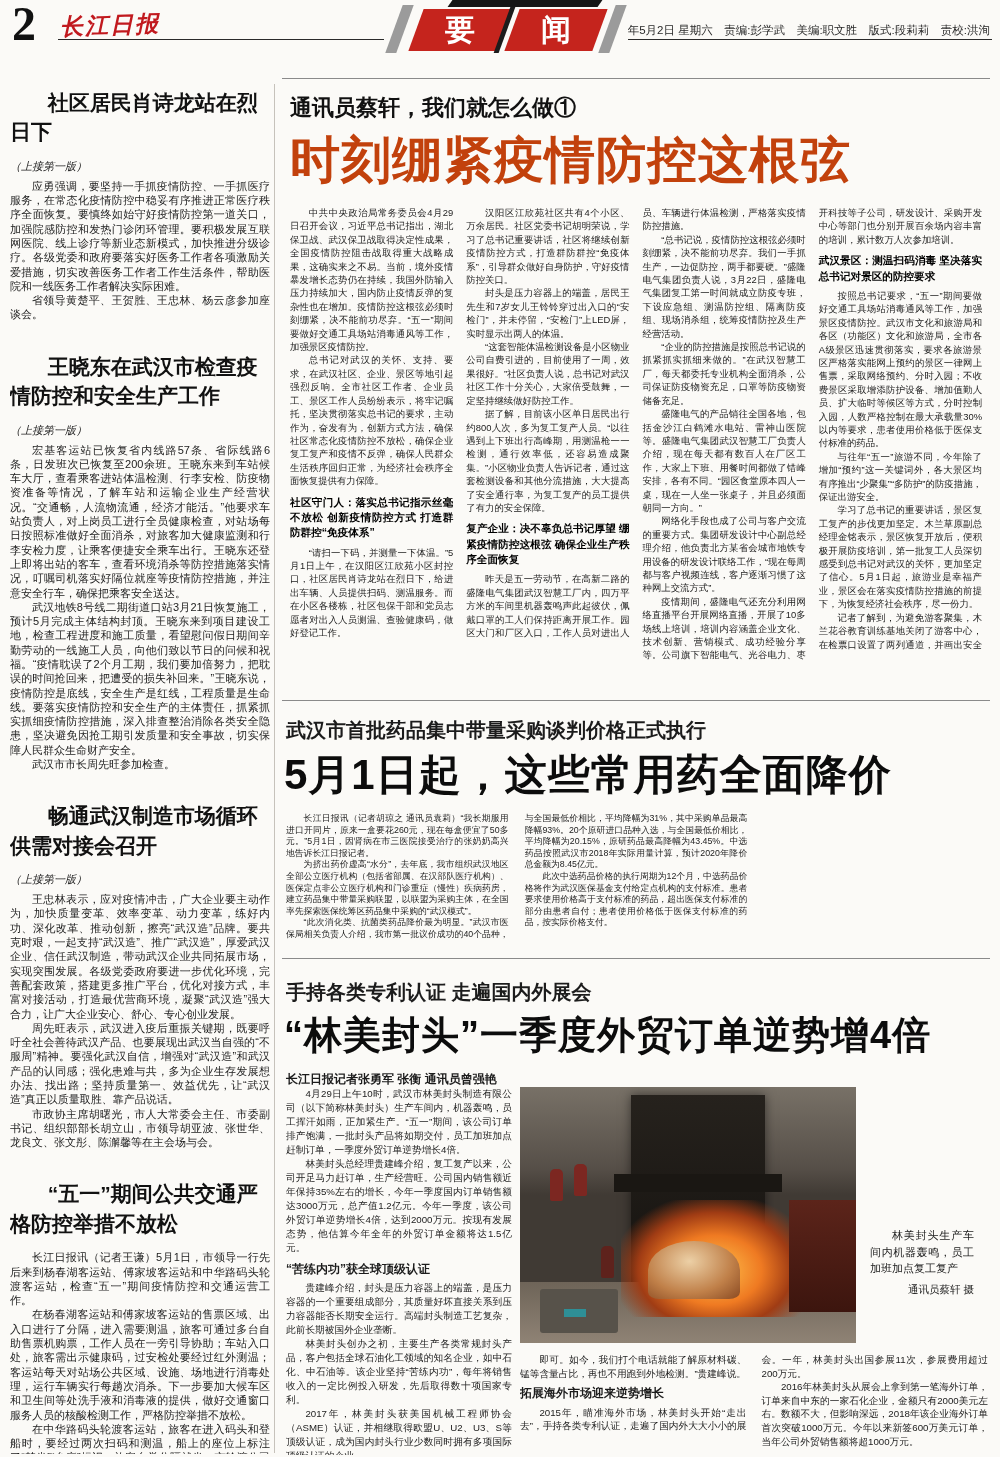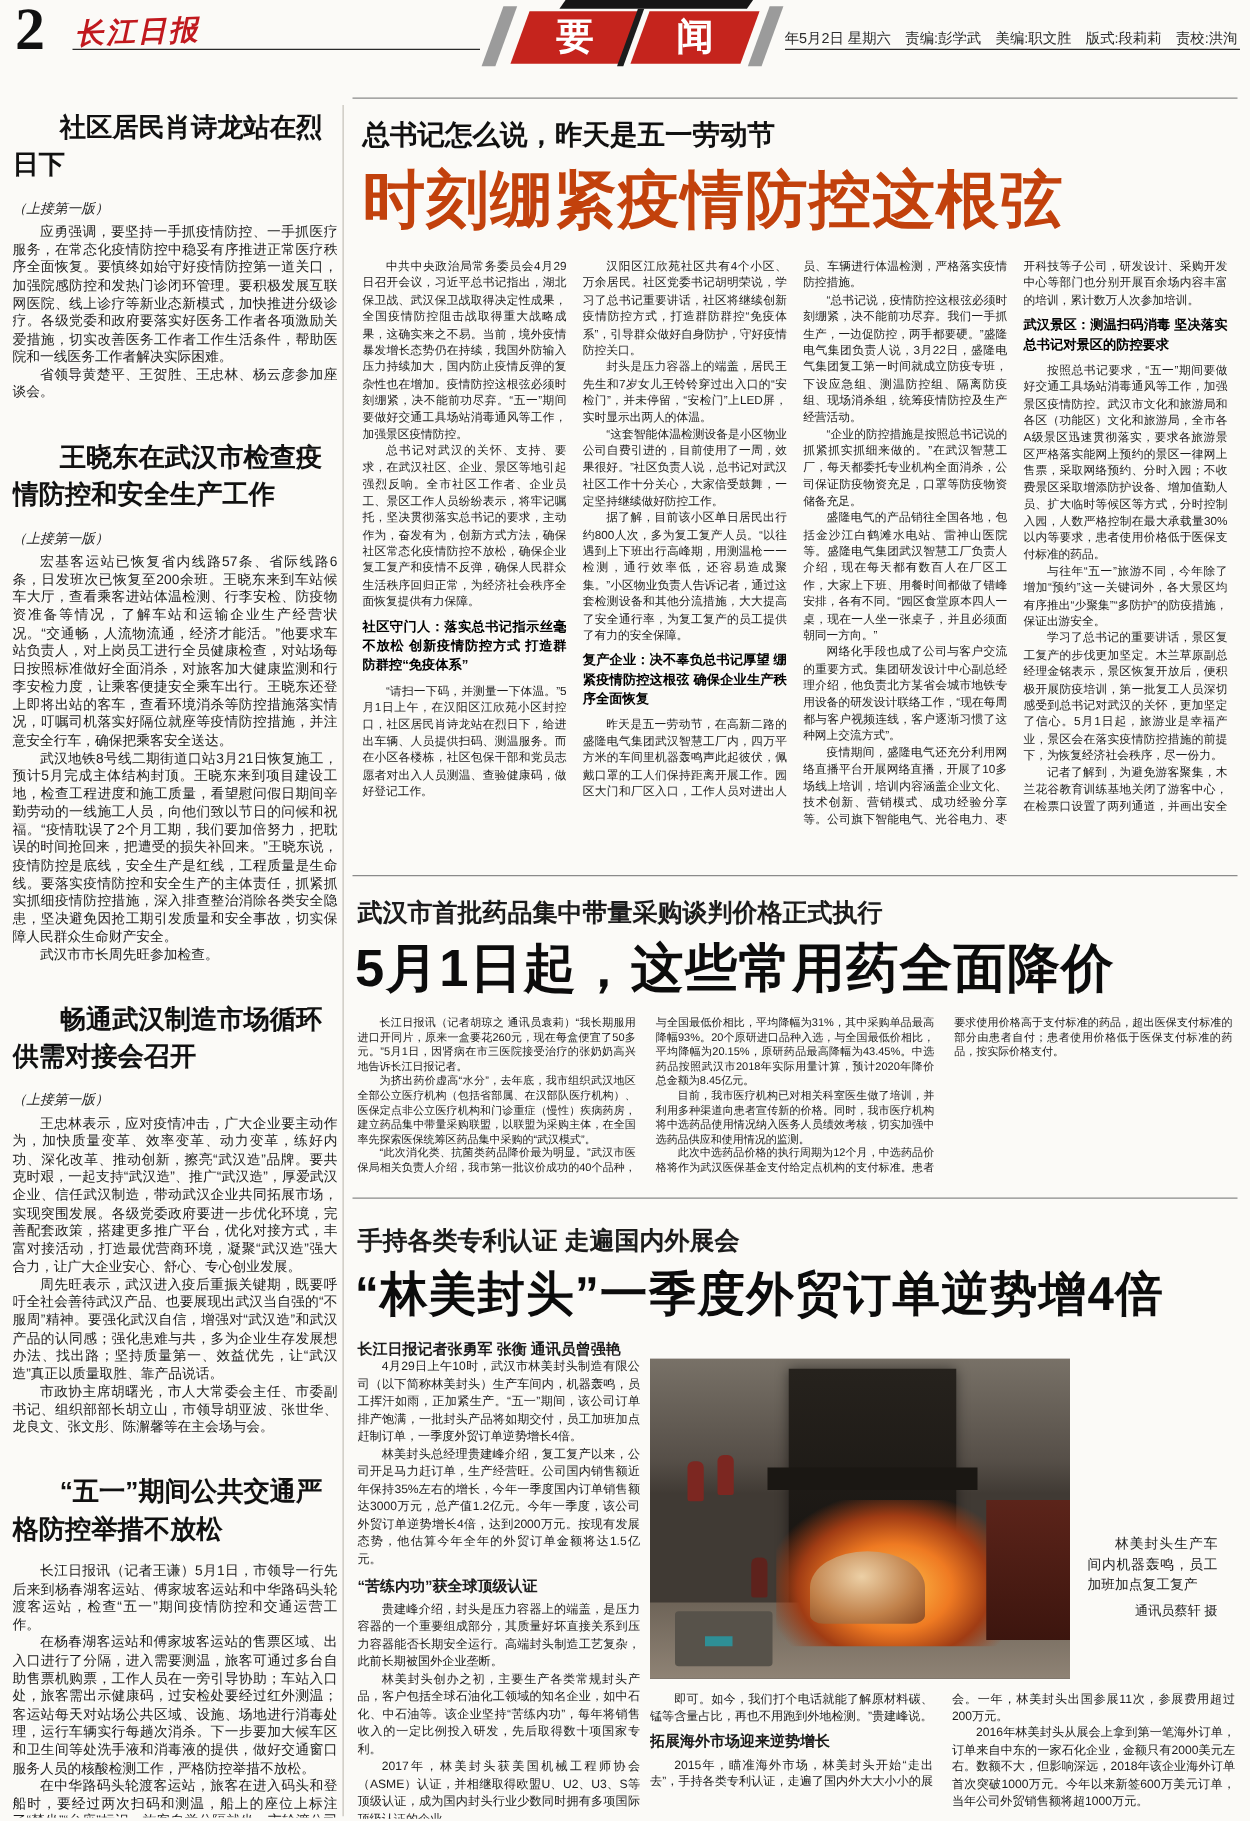--- a/index.html
+++ b/index.html
@@ -143,21 +143,21 @@
       <h2>“五一”期间公共交通严格防控举措不放松</h2>
       <p class="body">长江日报讯（记者王谦）5月1日，市领导一行先后来到杨春湖客运站、傅家坡客运站和中华路码头轮渡客运站，检查“五一”期间疫情防控和交通运营工作。</p>
       <p class="body">在杨春湖客运站和傅家坡客运站的售票区域、出入口进行了分隔，进入需要测温，旅客可通过多台自助售票机购票，工作人员在一旁引导协助；车站入口处，旅客需出示健康码，过安检处要经过红外测温；客运站每天对站场公共区域、设施、场地进行消毒处理，运行车辆实行每趟次消杀。下一步要加大候车区和卫生间等处洗手液和消毒液的提供，做好交通窗口服务人员的核酸检测工作，严格防控举措不放松。</p>
       <p class="body">在中华路码头轮渡客运站，旅客在进入码头和登船时，要经过两次扫码和测温，船上的座位上标注了“禁坐”“允座”标识，旅客自觉分隔就坐。市轮渡公司负责人介绍，中华路码头至武汉关之间的线路目前一天有40多班，每班运行完客船都要消杀。</p>
 
     </article>
 
   </aside>
 
   <section class="main-sec">
-    <div class="kicker">总书记怎么说，昨天是五一劳动节</div>
+    <div class="kicker">通讯员蔡轩，我们就怎么做①</div>
     <h1 class="main-head">时刻绷紧疫情防控这根弦</h1>
     <div class="mainbody">
       <p>中共中央政治局常务委员会4月29日召开会议，习近平总书记指出，湖北保卫战、武汉保卫战取得决定性成果，全国疫情防控阻击战取得重大战略成果，这确实来之不易。当前，境外疫情暴发增长态势仍在持续，我国外防输入压力持续加大，国内防止疫情反弹的复杂性也在增加。疫情防控这根弦必须时刻绷紧，决不能前功尽弃。“五一”期间要做好交通工具场站消毒通风等工作，加强景区疫情防控。</p>
       <p>总书记对武汉的关怀、支持、要求，在武汉社区、企业、景区等地引起强烈反响。全市社区工作者、企业员工、景区工作人员纷纷表示，将牢记嘱托，坚决贯彻落实总书记的要求，主动作为，奋发有为，创新方式方法，确保社区常态化疫情防控不放松，确保企业复工复产和疫情不反弹，确保人民群众生活秩序回归正常，为经济社会秩序全面恢复提供有力保障。</p>
       <h3>社区守门人：落实总书记指示丝毫不放松 创新疫情防控方式 打造群防群控“免疫体系”</h3>
       <p>“请扫一下码，并测量一下体温。”5月1日上午，在汉阳区江欣苑小区封控口，社区居民肖诗龙站在烈日下，给进出车辆、人员提供扫码、测温服务。而在小区各楼栋，社区包保干部和党员志愿者对出入人员测温、查验健康码，做好登记工作。</p>
       <p>汉阳区江欣苑社区共有4个小区、万余居民。社区党委书记胡明荣说，学习了总书记重要讲话，社区将继续创新疫情防控方式，打造群防群控“免疫体系”，引导群众做好自身防护，守好疫情防控关口。</p>
       <p>封头是压力容器上的端盖，居民王先生和7岁女儿王铃铃穿过出入口的“安检门”，并未停留，“安检门”上LED屏，实时显示出两人的体温。</p>
       <p>“这套智能体温检测设备是小区物业公司自费引进的，目前使用了一周，效果很好。”社区负责人说，总书记对武汉社区工作十分关心，大家倍受鼓舞，一定坚持继续做好防控工作。</p>
       <p>据了解，目前该小区单日居民出行约800人次，多为复工复产人员。“以往遇到上下班出行高峰期，用测温枪一一检测，通行效率低，还容易造成聚集。”小区物业负责人告诉记者，通过这套检测设备和其他分流措施，大大提高了安全通行率，为复工复产的员工提供了有力的安全保障。</p>
@@ -177,21 +177,20 @@
     </div>
   </section>
 
   <section class="drug-sec">
     <div class="drug-kicker">武汉市首批药品集中带量采购谈判价格正式执行</div>
     <h1 class="drug-head">5月1日起，这些常用药全面降价</h1>
     <div class="drugbody">
       <p>长江日报讯（记者胡琼之 通讯员袁莉）“我长期服用进口开同片，原来一盒要花260元，现在每盒便宜了50多元。”5月1日，因肾病在市三医院接受治疗的张奶奶高兴地告诉长江日报记者。</p>
       <p>为挤出药价虚高“水分”，去年底，我市组织武汉地区全部公立医疗机构（包括省部属、在汉部队医疗机构）、医保定点非公立医疗机构和门诊重症（慢性）疾病药房，建立药品集中带量采购联盟，以联盟为采购主体，在全国率先探索医保统筹区药品集中采购的“武汉模式”。</p>
       <p>“此次消化类、抗菌类药品降价最为明显。”武汉市医保局相关负责人介绍，我市第一批议价成功的40个品种，与全国最低价相比，平均降幅为31%，其中采购单品最高降幅93%。20个原研进口品种入选，与全国最低价相比，平均降幅为20.15%，原研药品最高降幅为43.45%。中选药品按照武汉市2018年实际用量计算，预计2020年降价总金额为8.45亿元。</p>
-      <p>目前，我市医疗机构已对相关科室医生做了培训，并利用多种渠道向患者宣传新的价格。同时，我市医疗机构将中选药品使用情况纳入医务人员绩效考核，切实加强中选药品供应和使用情况的监测。</p>
       <p>此次中选药品价格的执行周期为12个月，中选药品价格将作为武汉医保基金支付给定点机构的支付标准。患者要求使用价格高于支付标准的药品，超出医保支付标准的部分由患者自付；患者使用价格低于医保支付标准的药品，按实际价格支付。</p>
 
     </div>
   </section>
 
   <section class="lm-sec">
     <div class="lm-kicker">手持各类专利认证 走遍国内外展会</div>
     <h1 class="lm-head">“林美封头”一季度外贸订单逆势增4倍</h1>
     <div class="lm-byline">长江日报记者张勇军 张衡 通讯员曾强艳</div>
 

